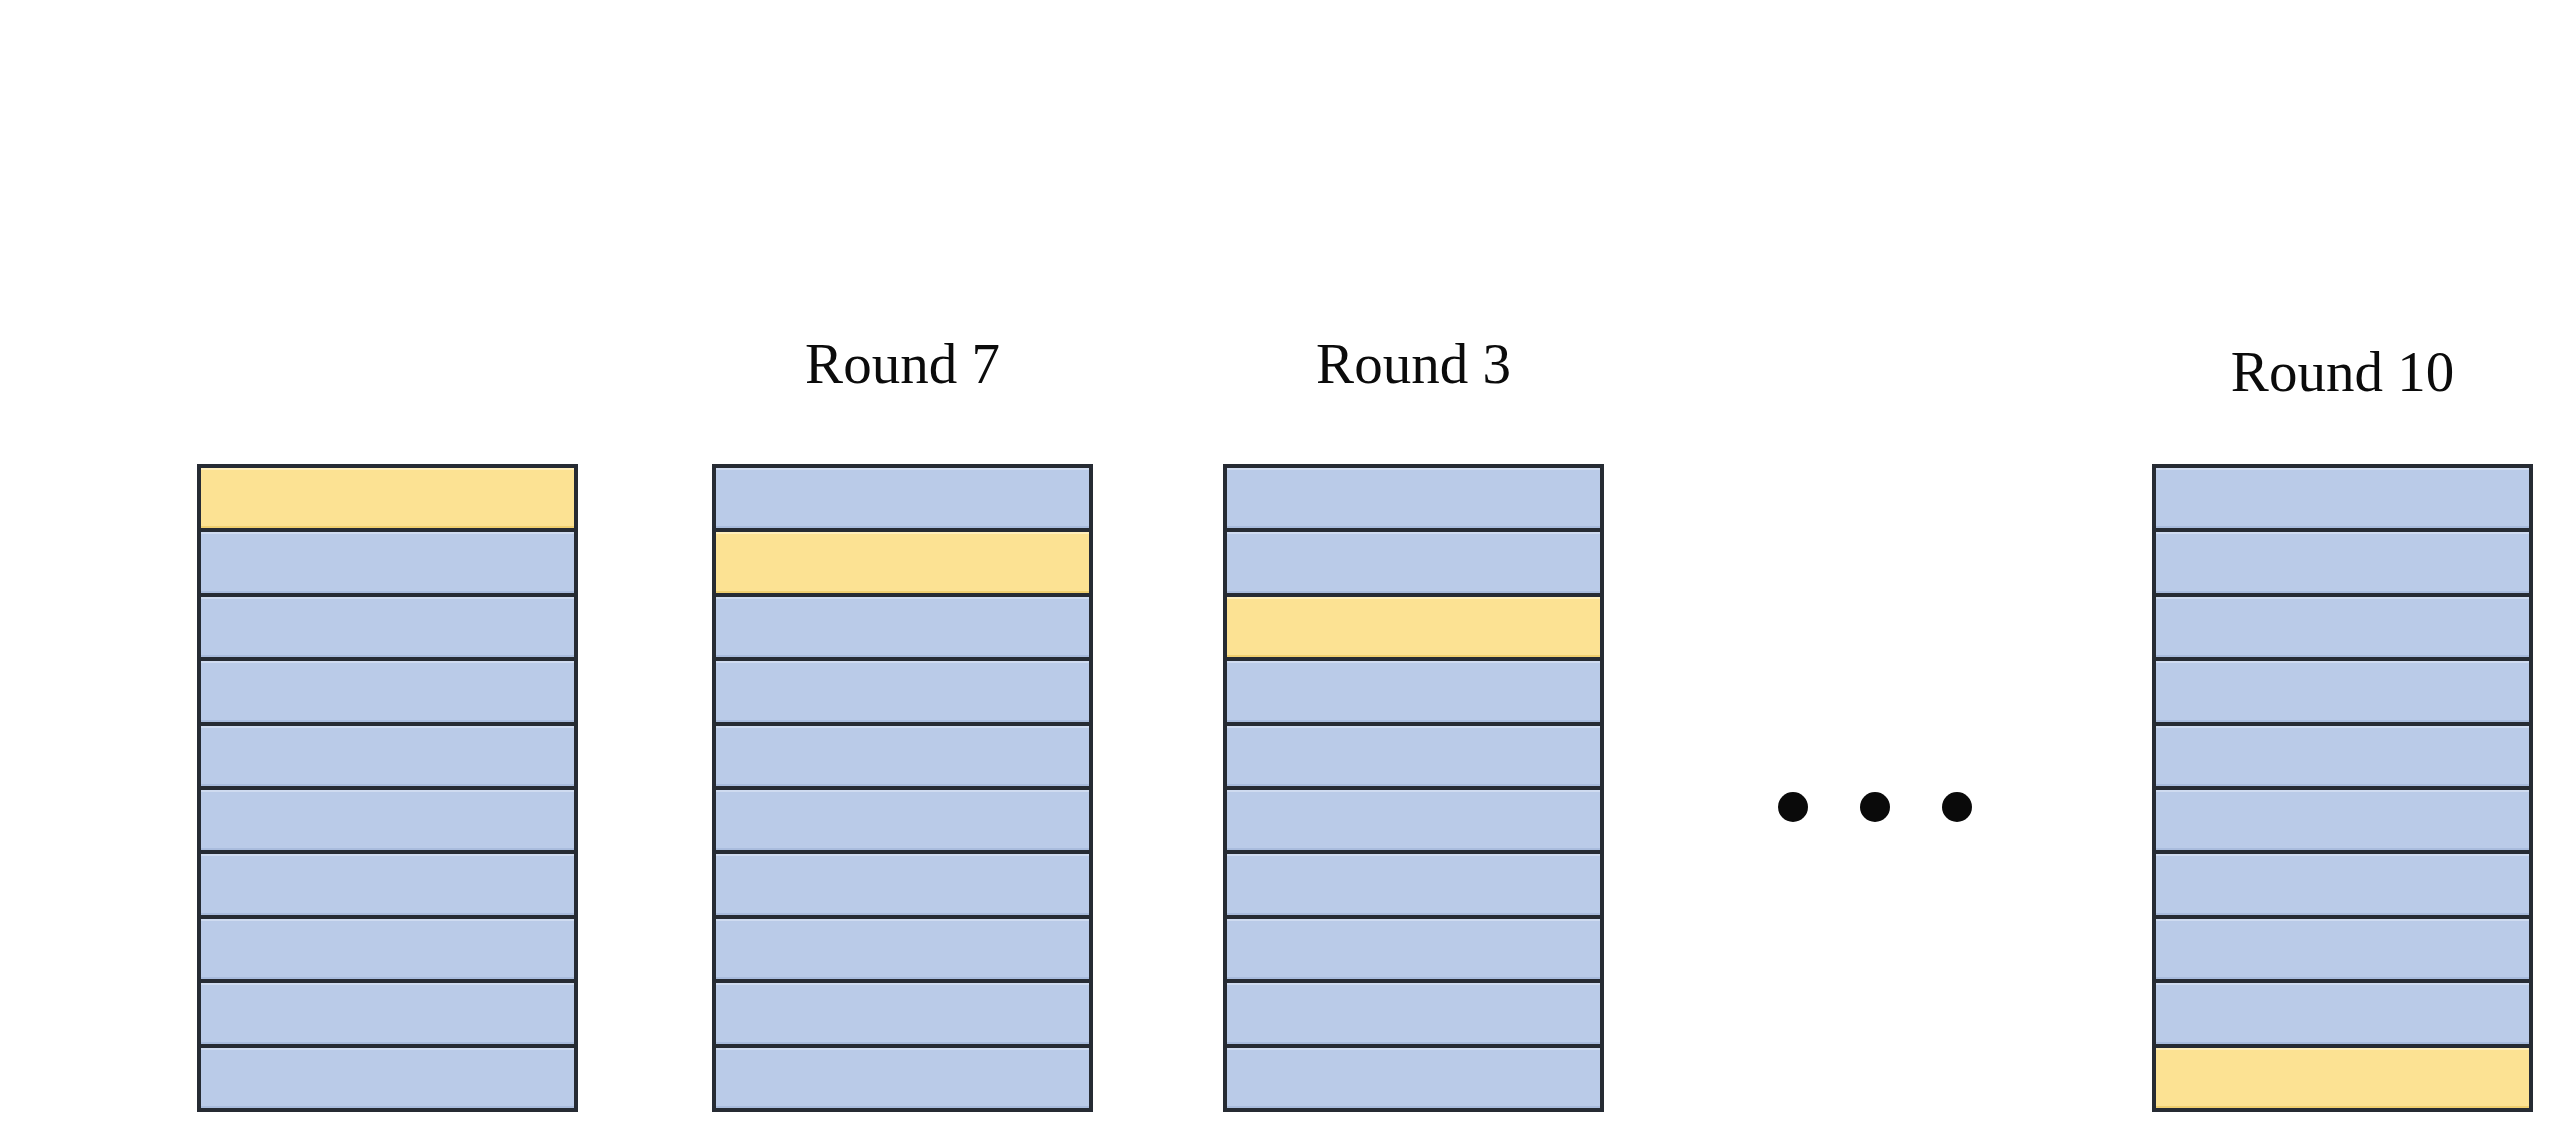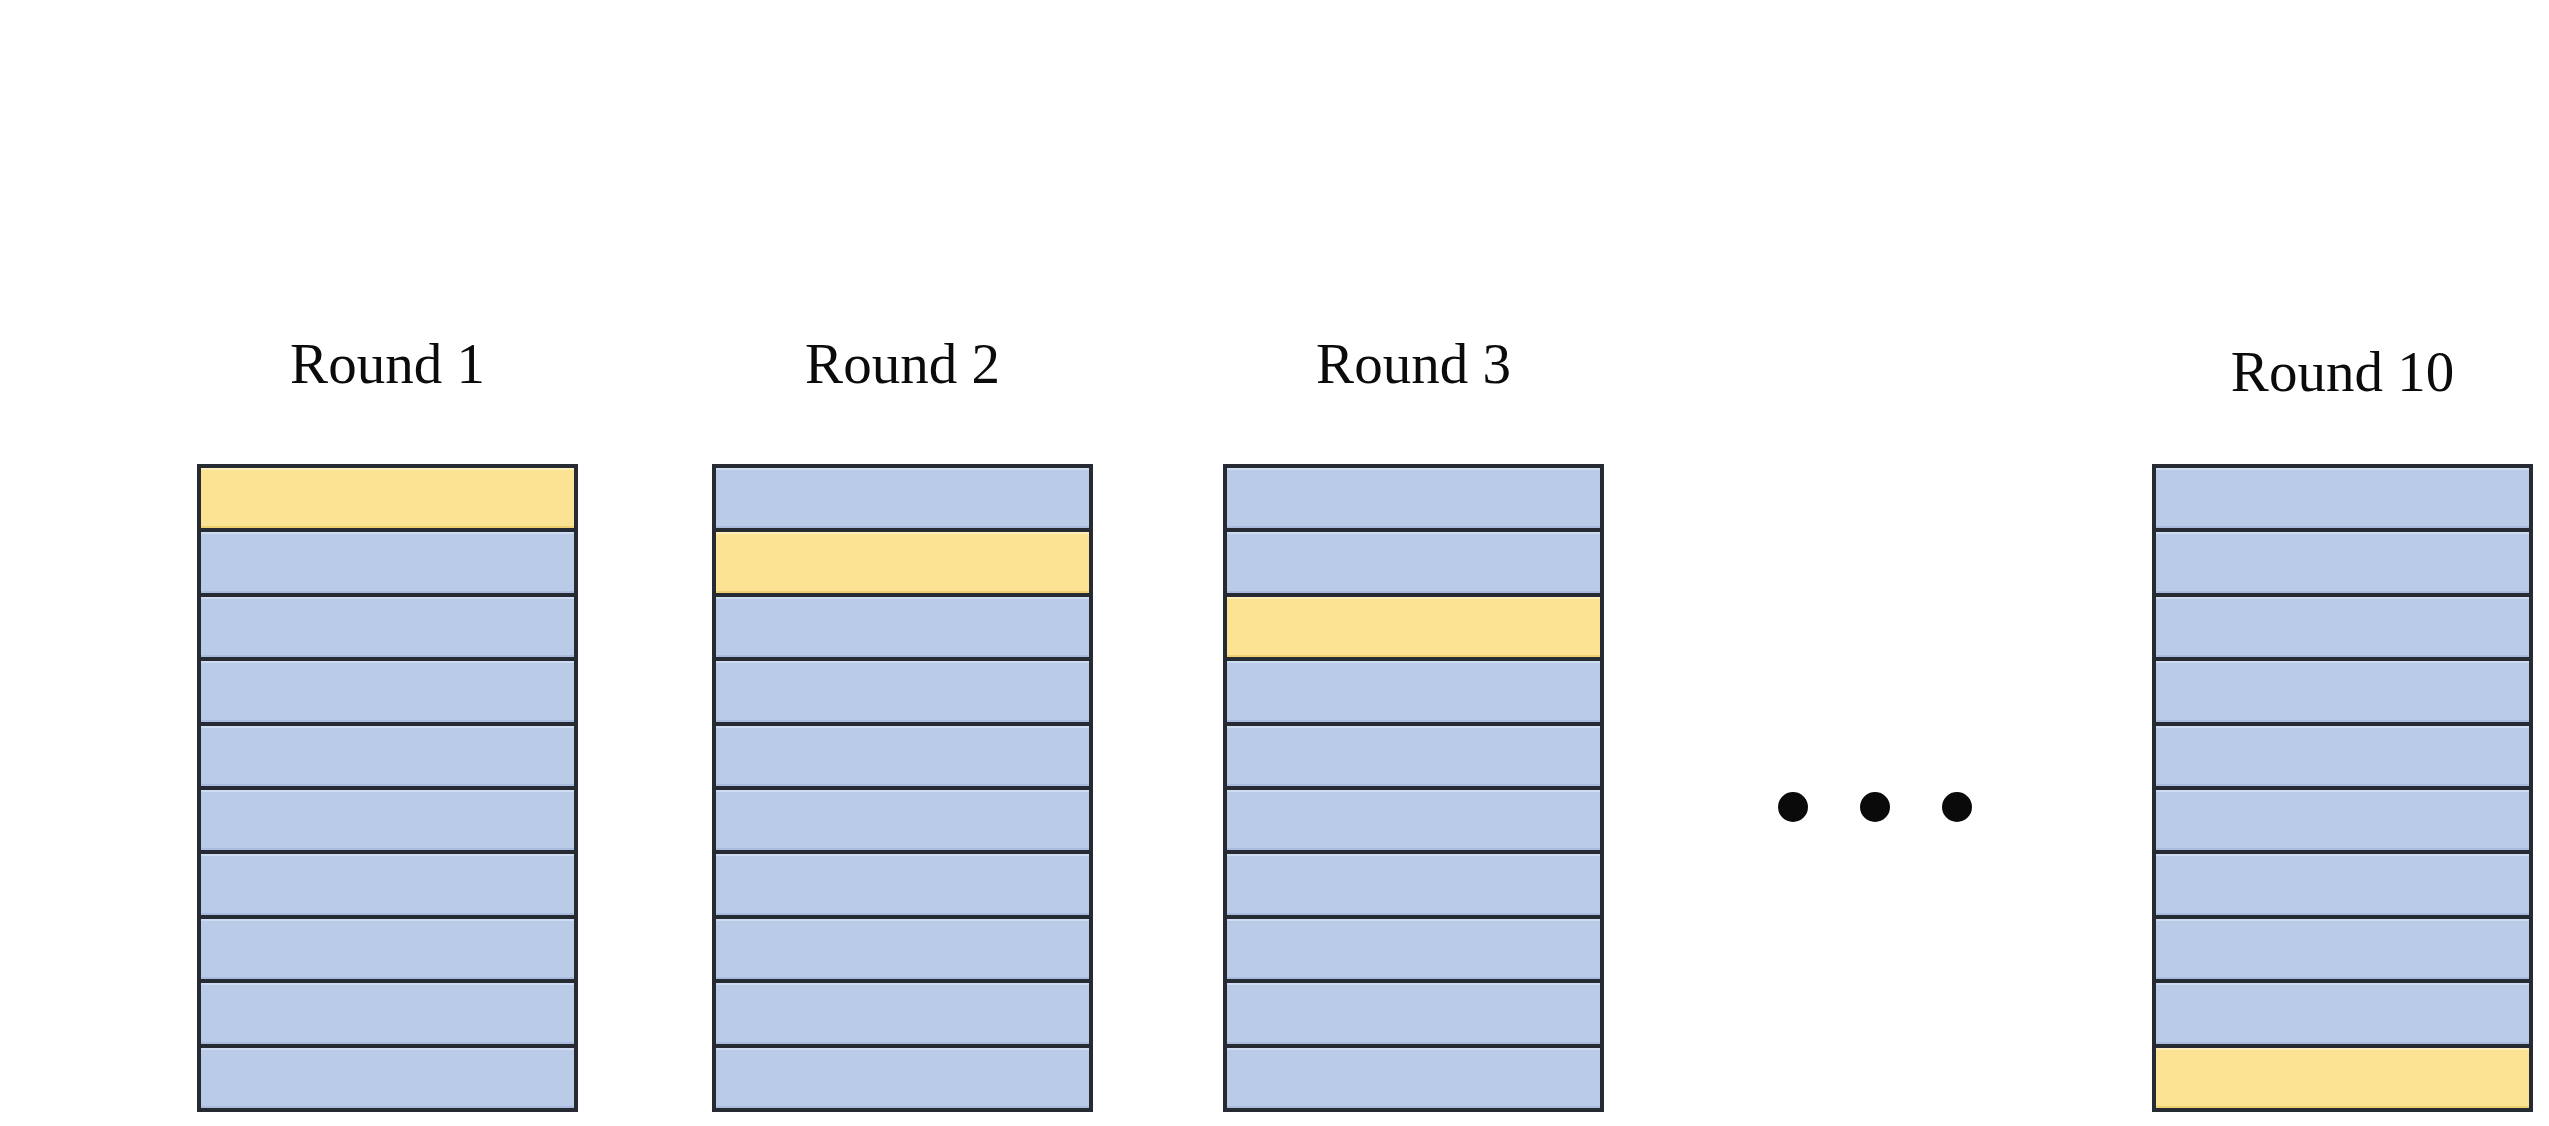--- a/index.html
+++ b/index.html
@@ -105,22 +105,21 @@
     border-radius: 50%;
     background: #0a0a0a;
   }
 </style>
 </head>
 <body>
 
 <div id="canvas">
 
 
-  <div class="round-title" style="left:185px; width:405px;">Round 1</div>
-  <div class="round-title" style="left:700px; width:405px;">Round 2</div>
+  <div class="round-title" style="left:700px; width:405px;">Round 7</div>
   <div class="round-title" style="left:1211px; width:405px;">Round 3</div>
   <div class="round-title" style="left:2140px; width:405px;margin-top:8px;">Round 10</div>
 
   <div class="fold-column" style="left:197px;">
       <div class="fold-cell valid"></div>
       <div class="fold-cell train"></div>
       <div class="fold-cell train"></div>
       <div class="fold-cell train"></div>
       <div class="fold-cell train"></div>
       <div class="fold-cell train"></div>

